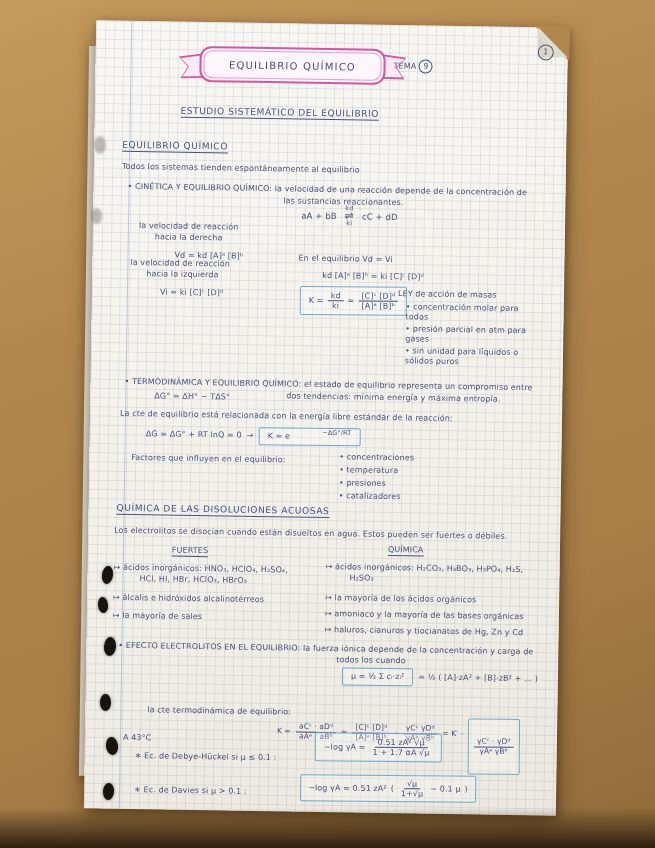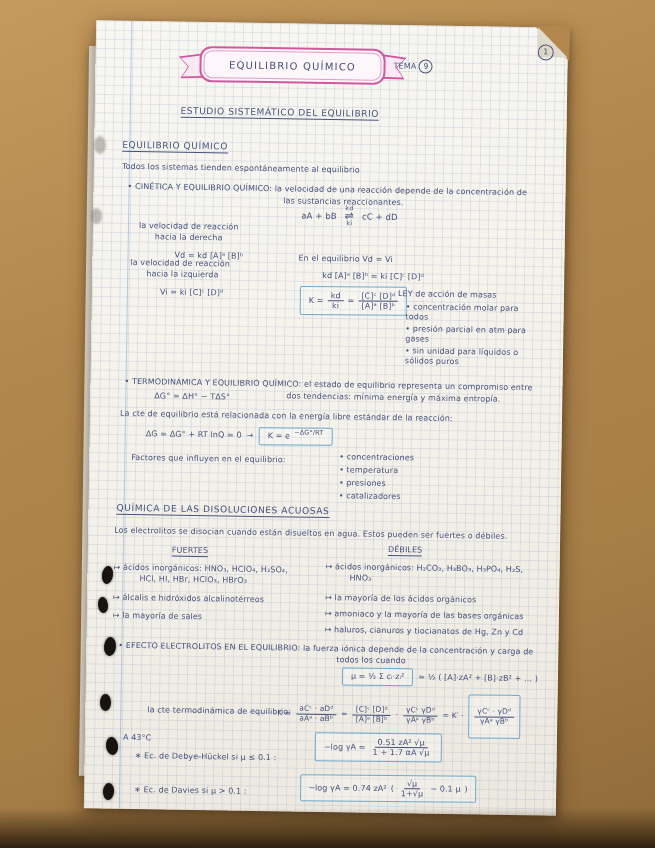--- a/index.html
+++ b/index.html
@@ -50,21 +50,21 @@
   .circ{display:inline-flex;width:12px;height:12px;border:1.2px solid #47527c;border-radius:50%;
     align-items:center;justify-content:center;font-size:7.5px;vertical-align:middle;}
   .pagenum{position:absolute;left:442px;top:14px;}
 
   .bluebox{display:inline-flex;align-items:center;gap:4px;border:1.6px solid #6fa9cb;border-radius:2px;
     padding:4px 8px;background:rgba(255,255,255,.25);transform:rotate(-.4deg);}
   .frac{display:inline-flex;flex-direction:column;align-items:center;vertical-align:middle;line-height:1.15;}
   .frac .nu{padding:0 3px;border-bottom:1px solid #47527c;}
   .frac .de{padding:0 3px;}
   .fx{display:flex;align-items:center;gap:5px;}
-  .sup{font-size:6.5px;vertical-align:super;position:relative;top:-4px;}
+  .sup{font-size:6.5px;vertical-align:super;position:relative;top:-4px;padding-left:28px;}
   .rxk{display:inline-flex;flex-direction:column;align-items:center;line-height:.9;margin:0 3px;}
   .rxk .kk{font-size:6.5px;}
   .rxk .ar{font-size:11px;line-height:.8;}
   .col{display:flex;flex-direction:column;gap:3px;}
 </style>
 </head>
 <body>
 
 <div class="underpage"></div>
 
@@ -172,30 +172,30 @@
 
   <div class="t hd" style="left:28px;top:482px;">
     <span class="ul">QUÍMICA DE LAS DISOLUCIONES ACUOSAS</span>
   </div>
   <div class="t" style="left:26px;top:505px;">Los electrolitos se disocian cuando están disueltos en agua. Estos pueden ser fuertes o débiles.</div>
 
   <div class="t" style="left:84px;top:524px;">
     <span class="ul">FUERTES</span>
   </div>
   <div class="t" style="left:300px;top:520px;">
-    <span class="ul">DÉBILES</span>
+    <span class="ul">QUÍMICA</span>
   </div>
 
   <div class="t" style="left:26px;top:542px;">↦ ácidos inorgánicos: HNO₃, HClO₄, H₂SO₄,</div>
   <div class="t" style="left:52px;top:553px;">HCl, HI, HBr, HClO₃, HBrO₃</div>
   <div class="t" style="left:26px;top:572px;">↦ álcalis e hidróxidos alcalinotérreos</div>
   <div class="t" style="left:26px;top:590px;">↦ la mayoría de sales</div>
 
   <div class="t" style="left:238px;top:538px;">↦ ácidos inorgánicos: H₂CO₃, H₃BO₃, H₃PO₄, H₂S,</div>
-  <div class="t" style="left:262px;top:549px;">HNO₃</div>
+  <div class="t" style="left:262px;top:549px;">H₂SO₃</div>
   <div class="t" style="left:238px;top:569px;">↦ la mayoría de los ácidos orgánicos</div>
   <div class="t" style="left:238px;top:585px;">↦ amoniaco y la mayoría de las bases orgánicas</div>
   <div class="t" style="left:238px;top:601px;">↦ haluros, cianuros y tiocianatos de Hg, Zn y Cd</div>
 
   <div class="t" style="left:32px;top:620px;">• EFECTO ELECTROLITOS EN EL EQUILIBRIO:  la fuerza iónica depende de la concentración y carga de</div>
   <div class="t" style="left:250px;top:631px;">todos los cuando</div>
 
   <div class="t fx" style="left:256px;top:643px;">
     <span class="bluebox" style="padding:3px 8px;">
       <span>μ = ½ Σ cᵢ·zᵢ²</span>
@@ -214,21 +214,21 @@
     <span class="frac">
       <span class="nu">[C]ᶜ [D]ᵈ</span>
       <span class="de">[A]ᵃ [B]ᵇ</span>
     </span>
     <span>·</span>
     <span class="frac">
       <span class="nu">γCᶜ γDᵈ</span>
       <span class="de">γAᵃ γBᵇ</span>
     </span>
     <span>= K′ ·</span>
-    <span class="bluebox" style="padding:12px 5px;">
+    <span class="bluebox" style="padding:18px 5px;margin-top:24px;">
       <span class="frac">
         <span class="nu">γCᶜ · γDᵈ</span>
         <span class="de">γAᵃ γBᵇ</span>
       </span>
     </span>
   </div>
 
   <div class="t" style="left:38px;top:712px;">A 43°C</div>
 
   <div class="t" style="left:50px;top:730px;">∗ Ec. de Debye-Hückel  si μ ≤ 0.1 :</div>
@@ -238,21 +238,21 @@
       <span class="frac">
         <span class="nu">0.51 zA² √μ</span>
         <span class="de">1 + 1.7 αA √μ</span>
       </span>
     </span>
   </div>
 
   <div class="t" style="left:50px;top:764px;">∗ Ec. de Davies  si μ &gt; 0.1 :</div>
   <div class="t" style="left:216px;top:750px;">
     <span class="bluebox" style="padding:3px 7px;">
-      <span>−log γA = 0.74 zA²</span>
+      <span>−log γA = 0.51 zA²</span>
       <span>(</span>
       <span class="frac">
         <span class="nu">√μ</span>
         <span class="de">1+√μ</span>
       </span>
       <span>− 0.1 μ</span>
       <span>)</span>
     </span>
   </div>
 </div>

